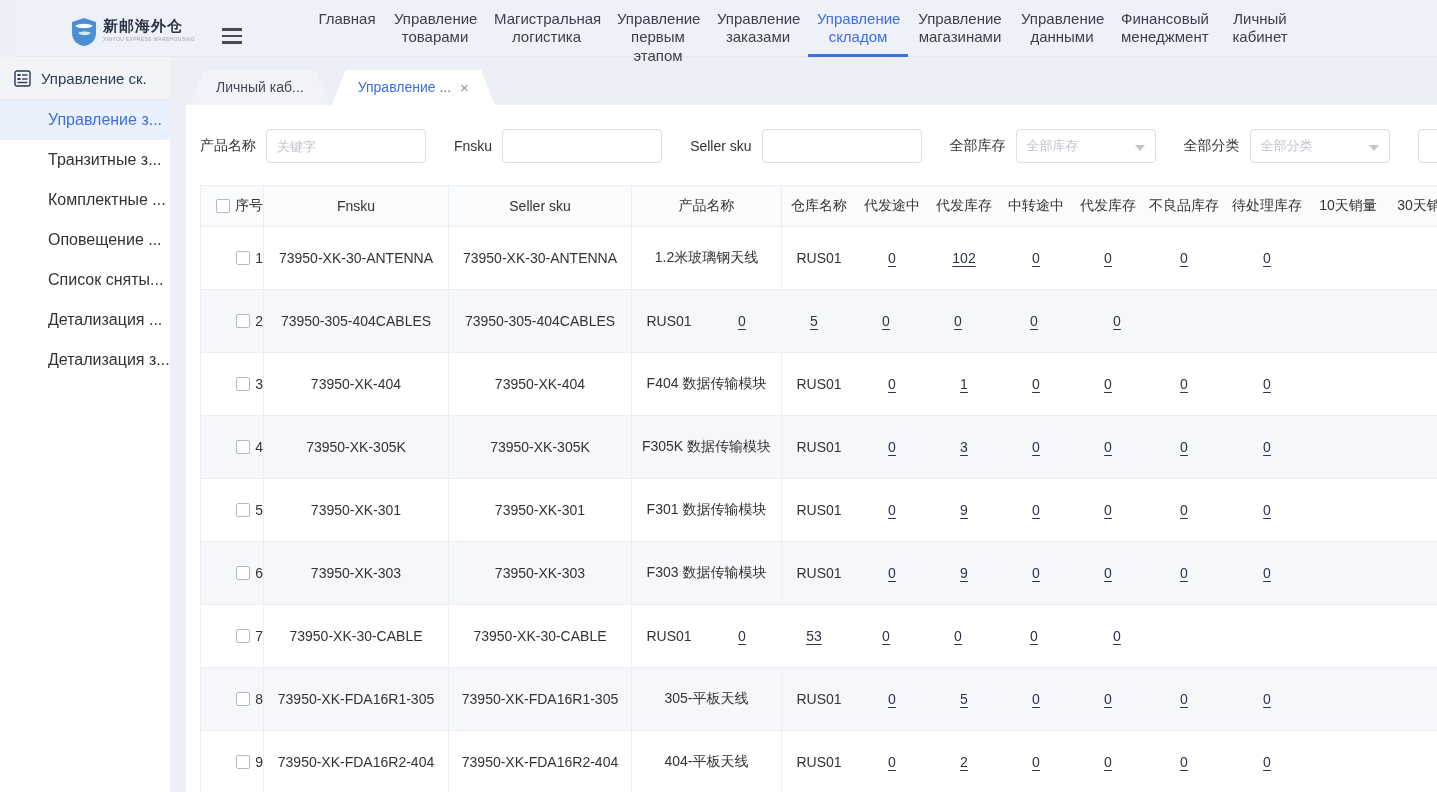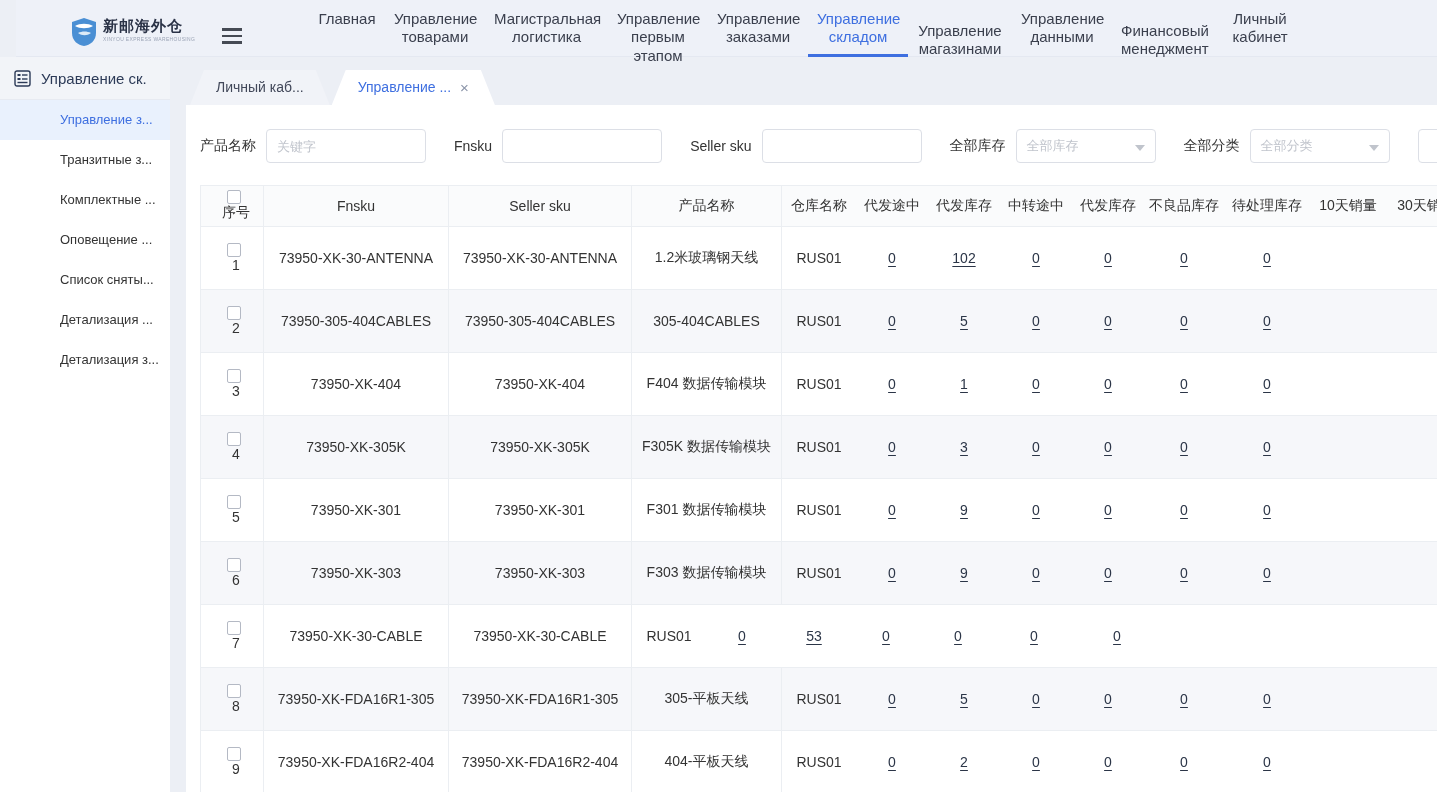--- a/index.html
+++ b/index.html
@@ -14,29 +14,29 @@
   .brand-icon { width:26px; height:30px; flex:0 0 auto; }
   .brand-text { margin-left:6px; }
   .brand-name { font-size:15px; font-weight:bold; color:#2b3347; letter-spacing:1px; white-space:nowrap; }
   .brand-sub { font-size:5.5px; color:#9aa3b5; letter-spacing:.4px; white-space:nowrap; transform:scale(.9); transform-origin:left top;}
   .hamburger { margin-left:14px; margin-top:20px; width:20px; cursor:pointer; }
   .hamburger span { display:block; width:20px; height:2.5px; background:#454a54; margin-bottom:4px; }
   .topnav { display:flex; margin-left:38px; height:57px; }
   .nav-item { padding:10px 9px 0 9px; text-align:center; font-size:15px; color:#3a3f4d;
     line-height:1.25; height:57px; cursor:pointer; white-space:normal; }
   .nav-item.active { color:var(--accent); border-bottom:3px solid var(--accent); }
-  .nw-58{width:76px;} .nw-105{width:123px;} .nw-90{width:100px;} .nw-96{width:104px;margin-top:12px;} .nw-70{width:88px;}
+  .nw-58{width:76px;} .nw-105{width:123px;} .nw-90{width:100px;} .nw-96{width:104px;} .nw-70{width:88px;}
 
   
   .sidebar { position:absolute; top:57px; left:0; width:170px; bottom:0; background:#fff; z-index:4; }
   .sidebar-header { height:43px; background:#f2f4f8; border-bottom:1px solid #e7eaf1;
     display:flex; align-items:center; padding-left:14px; color:#2c3a57; font-size:15px; }
   .sidebar-header svg { margin-right:10px; flex:0 0 auto; }
   .sidebar-header .txt { white-space:nowrap; overflow:hidden; }
-  .side-item { height:40px; line-height:40px; padding-left:60px; font-size:13px; color:#333;
+  .side-item { height:40px; line-height:40px; padding-left:48px; font-size:16px; color:#333;
     cursor:pointer; white-space:nowrap; }
   .side-item.active { color:var(--accent); background:#e9f1fd; }
 
   
   .main { position:absolute; top:57px; left:170px; right:0; bottom:0; background:#eceff5; }
   .tabstrip { height:48px; display:flex; align-items:flex-end; padding-left:20px; }
   .tab { height:35px; line-height:35px; padding:0 26px; font-size:14px; color:#42485a;
     background:#f1f3f8; clip-path:polygon(14px 0, calc(100% - 14px) 0, 100% 100%, 0 100%);
     margin-right:2px; cursor:pointer; display:flex; align-items:center; }
   .tab.active { background:#ffffff; color:var(--accent); }
@@ -60,21 +60,21 @@
   
   .table { margin:22px 0 0 14px; width:1265px; border-left:1px solid #ebeef2; font-size:14px; }
   .tr, .thead { display:flex; align-items:stretch; }
   .thead { height:42px; background:#fafbfc; border-top:1px solid #ebeef2; border-bottom:1px solid #ebeef2; }
   .tr { height:63px; border-bottom:1px solid #ebeef2; background:#fff; }
   .tr:nth-child(even) { background:#f6f7fa; }
   .th, .td { display:flex; align-items:center; justify-content:center; flex:0 0 auto;
     overflow:hidden; white-space:nowrap; }
   .th { color:#333; font-weight:500; }
   .bordered { border-right:1px solid #ebeef2; }
-  .c-idx  { width:63px; justify-content:center; padding-left:8px;flex-direction:column; }
+  .c-idx  { width:63px; justify-content:flex-end; padding-left:8px; }
   .c-fnsku{ width:185px; } .c-seller{ width:183px; } .c-pname{ width:150px; } .c-wh{ width:74px; }
   .c-n4 { width:72px; } .c-n5 { width:80px; } .c-n6 { width:86px; } .c-n7 { width:76px; } .c-n8 { width:80px; }
   .cbx { appearance:none; -webkit-appearance:none; width:14px; height:14px; border:1px solid #b4b9c4;
     border-radius:2px; background:#fff; margin-right:5px; cursor:pointer; flex:0 0 auto; }
   .num-link { color:#2b3547; text-decoration:underline; text-underline-offset:3px; cursor:pointer; }
 </style>
 </head>
 <body>
 
 <div class="topbar">
@@ -219,21 +219,20 @@
             <div class="td c-n7"></div>
             <div class="td c-n8"></div>
           </div>
           <div class="tr">
             <div class="td c-idx bordered">
               <input type="checkbox" class="cbx" style="">
               <span>2</span>
             </div>
             <div class="td c-fnsku bordered">73950-305-404CABLES</div>
             <div class="td c-seller bordered">73950-305-404CABLES</div>
-            <div class="td c-pname bordered">305-404CABLES</div>
             <div class="td c-wh">RUS01</div>
             <div class="td c-n4">
               <a class="num-link">0</a>
             </div>
             <div class="td c-n4">
               <a class="num-link">5</a>
             </div>
             <div class="td c-n4">
               <a class="num-link">0</a>
             </div>

